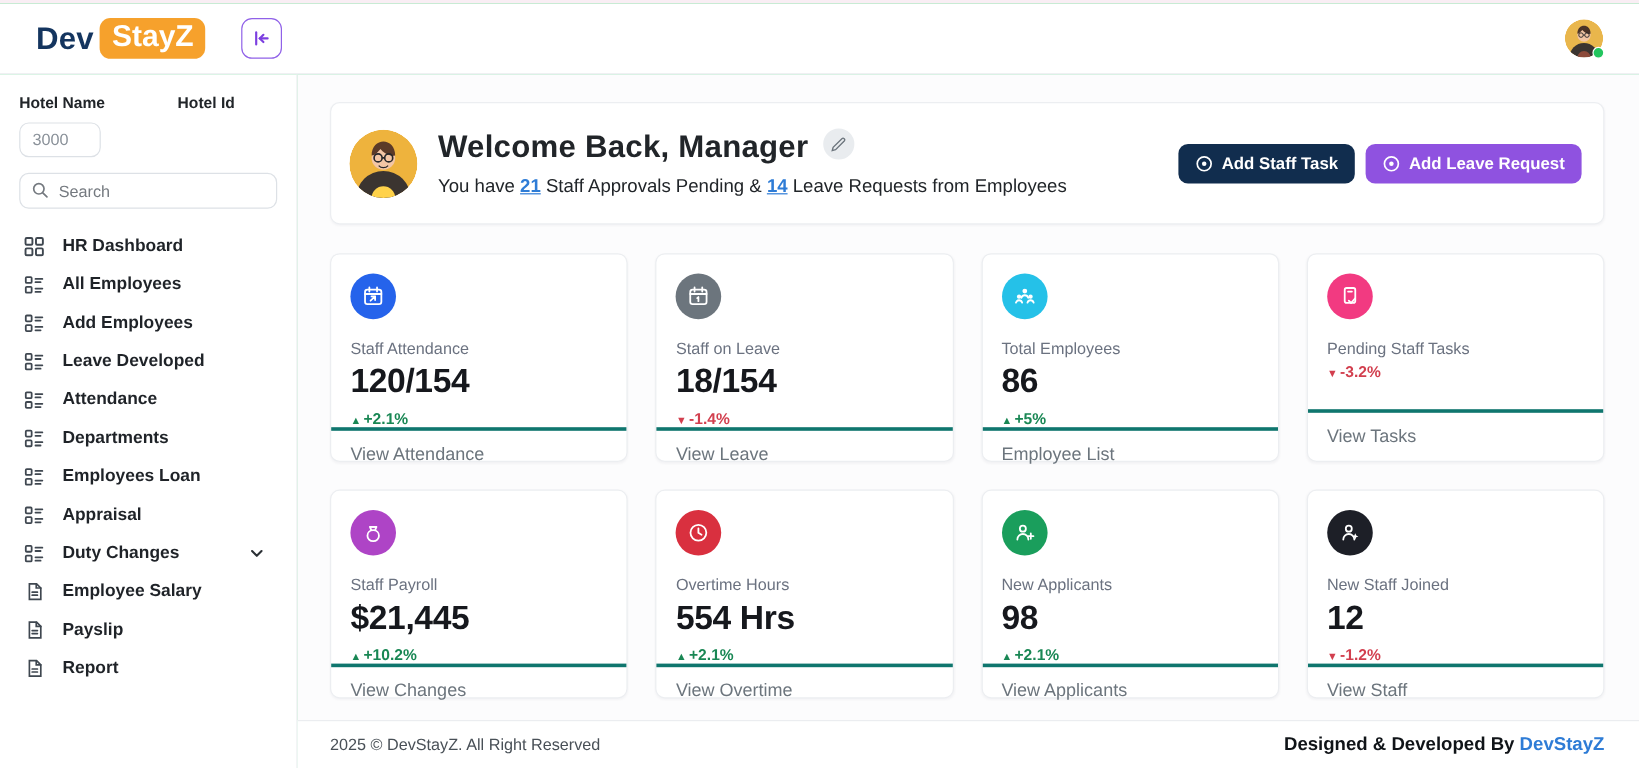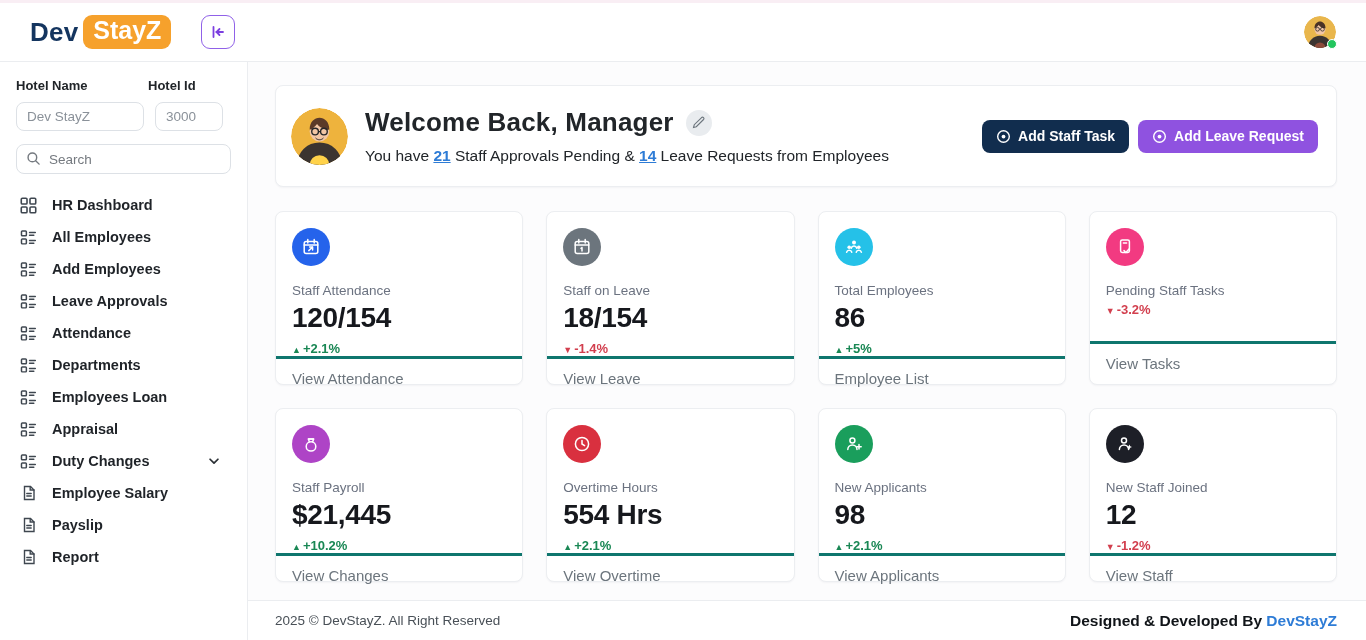--- a/index.html
+++ b/index.html
@@ -48,21 +48,21 @@
   .nav-caret { margin-left:auto; margin-right:6px; display:flex; }
 
   
   .main { position:absolute; top:62px; left:248px; right:0; bottom:0; background:#fcfcfd; }
 
   .welcome { position:absolute; top:23px; left:27px; right:29px; height:102px; background:#fff;
              border:1px solid #eceef1; border-radius:8px; box-shadow:0 1px 2px rgba(20,30,50,.04);
              display:flex; align-items:center; padding:0 18px 0 15px; }
   .welcome-avatar { width:57px; height:57px; border-radius:50%; flex:none; overflow:hidden; }
   .welcome-texts { margin-left:17px; }
-  .welcome-title-row { display:flex; align-items:center; gap:12px; }
+  .welcome-title-row { display:flex; gap:12px; }
   .welcome-title { font-size:26px; font-weight:700; color:#212529; letter-spacing:.2px; }
   .edit-btn { width:26px; height:26px; border-radius:50%; background:#e9ecef; border:none;
               display:flex; align-items:center; justify-content:center; cursor:pointer; }
   .welcome-sub { margin-top:9px; font-size:15.5px; color:#212529; }
   .count-link { font-weight:600; text-decoration:underline; cursor:pointer; }
   .welcome-actions { margin-left:auto; display:flex; gap:9px; }
   .btn { display:flex; align-items:center; gap:7px; height:33px; padding:0 14px; border:none;
          border-radius:8px; color:#fff; font-size:14px; font-weight:600; font-family:inherit; cursor:pointer; }
 
   .grid { position:absolute; top:149px; left:27px; right:29px; display:grid;
@@ -130,21 +130,20 @@
       </div>
     </div>
   </div>
 
   <div class="sidebar">
     <div class="hotel-labels">
       <span class="lbl lbl-name">Hotel Name</span>
       <span class="lbl">Hotel Id</span>
     </div>
     <div class="hotel-inputs">
-      <input class="inp inp-name" type="text" value="Dev StayZ" style="">
       <input class="inp inp-id" type="text" value="3000" style="">
     </div>
     <div class="search-wrap">
       <span class="search-ic">
         <svg width="15" height="15" viewBox="0 0 16 16">
             <g stroke="#74797f" stroke-width="1.5" fill="none" stroke-linecap="round">
               <circle cx="6.8" cy="6.8" r="4.6"></circle>
               <path d="M10.3 10.3 14 14"></path>
             </g>
           </svg>
@@ -196,21 +195,21 @@
         <span class="nav-ic">
             <svg width="17" height="17" viewBox="0 0 16 16">
               <g fill="none" stroke="#3f4750" stroke-width="1.4" stroke-linecap="round">
                 <rect x="1.4" y="1.8" width="4.6" height="4.6" rx="0.8"></rect>
                 <path d="M9 3.2h5.4M9 5.8h4"></path>
                 <rect x="1.4" y="9.4" width="4.6" height="4.6" rx="0.8"></rect>
                 <path d="M9 10.8h5.4M9 13.4h4"></path>
               </g>
             </svg>
           </span>
-        <span class="nav-label">Leave Approvals</span>
+        <span class="nav-label">Leave Developed</span>
       </div>
       <div class="nav-item">
         <span class="nav-ic">
             <svg width="17" height="17" viewBox="0 0 16 16">
               <g fill="none" stroke="#3f4750" stroke-width="1.4" stroke-linecap="round">
                 <rect x="1.4" y="1.8" width="4.6" height="4.6" rx="0.8"></rect>
                 <path d="M9 3.2h5.4M9 5.8h4"></path>
                 <rect x="1.4" y="9.4" width="4.6" height="4.6" rx="0.8"></rect>
                 <path d="M9 10.8h5.4M9 13.4h4"></path>
               </g>

